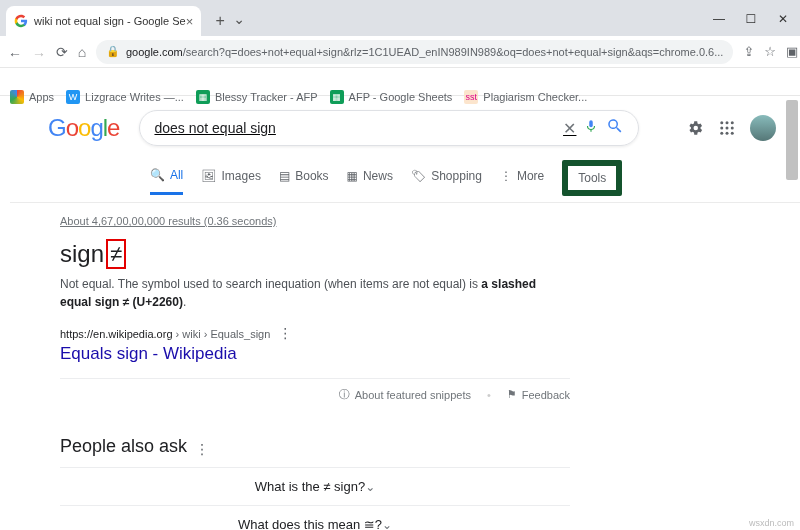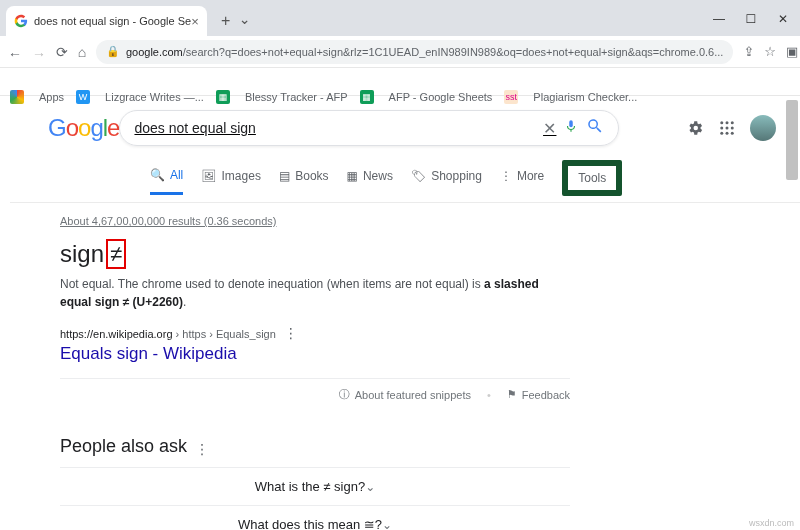--- a/index.html
+++ b/index.html
@@ -19,26 +19,26 @@
 .navbar { height: 32px; background: #fff; display: flex; align-items: center; padding: 0 8px; border-bottom: 1px solid #e7e7e7; gap: 10px; }
 .navbtn { color: #5f6368; font-size: 14px; cursor: pointer; }
 .navbtn.dis { color: #bdbdbd; }
 .addr { flex: 1; height: 24px; background: #f1f3f4; border-radius: 12px; display: flex; align-items: center; padding: 0 10px; font-size: 11px; color: #202124; gap: 6px; }
 .addr .lock { color: #5f6368; font-size: 11px; }
 .addr .url { color: #5f6368; white-space: nowrap; overflow: hidden; text-overflow: ellipsis; flex:1; }
 .addr .url .dom { color: #202124; }
 .righticons { display: flex; gap: 10px; color: #5f6368; font-size: 13px; align-items:center; }
 
 .bookbar { height: 28px; background: #fff; display: flex; align-items: center; padding: 0 10px; gap: 12px; font-size: 11px; color: #5f6368; border-bottom: 1px solid #e7e7e7; }
-.bk { display: flex; align-items: center; gap: 15px; cursor: pointer; margin-top: 31px; }
+.bk { display: flex; align-items: center; gap: 5px; cursor: pointer; margin-top: 31px; }
 .bk .ico { width: 14px; height: 14px; border-radius: 2px; display:flex; align-items:center; justify-content:center; font-size:9px; color:#fff;}
 
 
 .content { position: relative; height: calc(100% - 96px); overflow: hidden; padding-left: 10px; }
-.ghead { display: flex; align-items: center; padding: 14px 4px 0 38px; }
+.ghead { display: flex; align-items: center; padding: 14px 4px 0 38px; gap: 20px; }
 .glogo { font-size: 24px; font-weight: 500; letter-spacing: -1px; }
 .glogo span:nth-child(1){color:#4285F4} .glogo span:nth-child(2){color:#EA4335}
 .glogo span:nth-child(3){color:#FBBC05} .glogo span:nth-child(4){color:#4285F4}
 .glogo span:nth-child(5){color:#34A853} .glogo span:nth-child(6){color:#EA4335}
 
 .sbox { flex: 1; max-width: 500px; height: 36px; border: 1px solid #dfe1e5; border-radius: 20px; display: flex; align-items: center; padding: 0 14px; box-shadow: 0 1px 3px rgba(0,0,0,0.08); text-decoration: underline; }
 .sbox input { flex: 1; border: none; outline: none; font-size: 14px; color: #202124; }
 .sbox .ico { margin-left: 8px; cursor: pointer; }
 .sright { margin-left: auto; margin-right: 20px; display: flex; gap: 14px; align-items: center; color:#5f6368; }
 .sright .av { width:26px; height:26px; border-radius:50%; background:linear-gradient(#8bb,#577);}
@@ -78,21 +78,21 @@
   <div class="tab">
     <span class="fav">
       <svg viewBox="0 0 48 48">
           <circle cx="24" cy="24" r="20" fill="#fff"></circle>
           <path fill="#4285F4" d="M45 24c0-1.5-.1-3-.4-4.4H24v8.4h11.8c-.5 2.7-2 5-4.3 6.5v5.4h7C42.6 36 45 30.5 45 24z"></path>
           <path fill="#34A853" d="M24 45c5.8 0 10.7-1.9 14.3-5.2l-7-5.4c-1.9 1.3-4.4 2.1-7.3 2.1-5.6 0-10.4-3.8-12.1-8.9H4.7v5.6C8.3 40.3 15.6 45 24 45z"></path>
           <path fill="#FBBC05" d="M11.9 27.6c-.4-1.3-.7-2.7-.7-4.1s.2-2.8.7-4.1v-5.6H4.7C3.2 16.9 2.3 20.3 2.3 24s.9 7.1 2.4 10.2l7.2-5.6z"></path>
           <path fill="#EA4335" d="M24 11.4c3.2 0 6 1.1 8.2 3.2l6.2-6.2C34.7 4.6 29.8 2.7 24 2.7 15.6 2.7 8.3 7.4 4.7 14.5l7.2 5.6c1.7-5.1 6.5-8.7 12.1-8.7z"></path>
         </svg>
     </span>
-    <span class="ttl">does not equal sign - Google Se</span>
+    <span class="ttl">wiki not equal sign - Google Se</span>
     <span class="tx">×</span>
   </div>
   <div class="newtab">+</div>
   <span class="chev">⌄</span>
   <div class="winctrl">
     <span>—</span>
     <span>☐</span>
     <span>✕</span>
   </div>
 </div>
@@ -199,24 +199,24 @@
   </div>
 
   <div class="res">
     <div class="stats">About 4,67,00,00,000 results (0.36 seconds)</div>
 
     <div class="snip-title">
       <span>sign</span>
         <span class="redbox">≠</span>
     </div>
     <div class="snip-desc">
-      <span>Not equal. The chrome used to denote inequation (when items are not equal) is </span><span class="bolded">a slashed equal sign ≠ (U+2260)</span>.
+      <span>Not equal. The symbol used to search inequation (when items are not equal) is </span><span class="bolded">a slashed equal sign ≠ (U+2260)</span>.
     </div>
     <div class="cite">
-      <span>https://en.wikipedia.org</span><span class="path"> › https › Equals_sign</span><span class="triple">⋮</span>
+      <span>https://en.wikipedia.org</span><span class="path"> › wiki › Equals_sign</span><span class="triple">⋮</span>
     </div>
     <a class="rlink">Equals sign - Wikipedia</a>
 
     <div class="snip-foot">
       <div class="it">
           <span>ⓘ</span>
           <span>About featured snippets</span>
         </div>
       <span style="color:#ccc">•</span>
       <div class="it">

